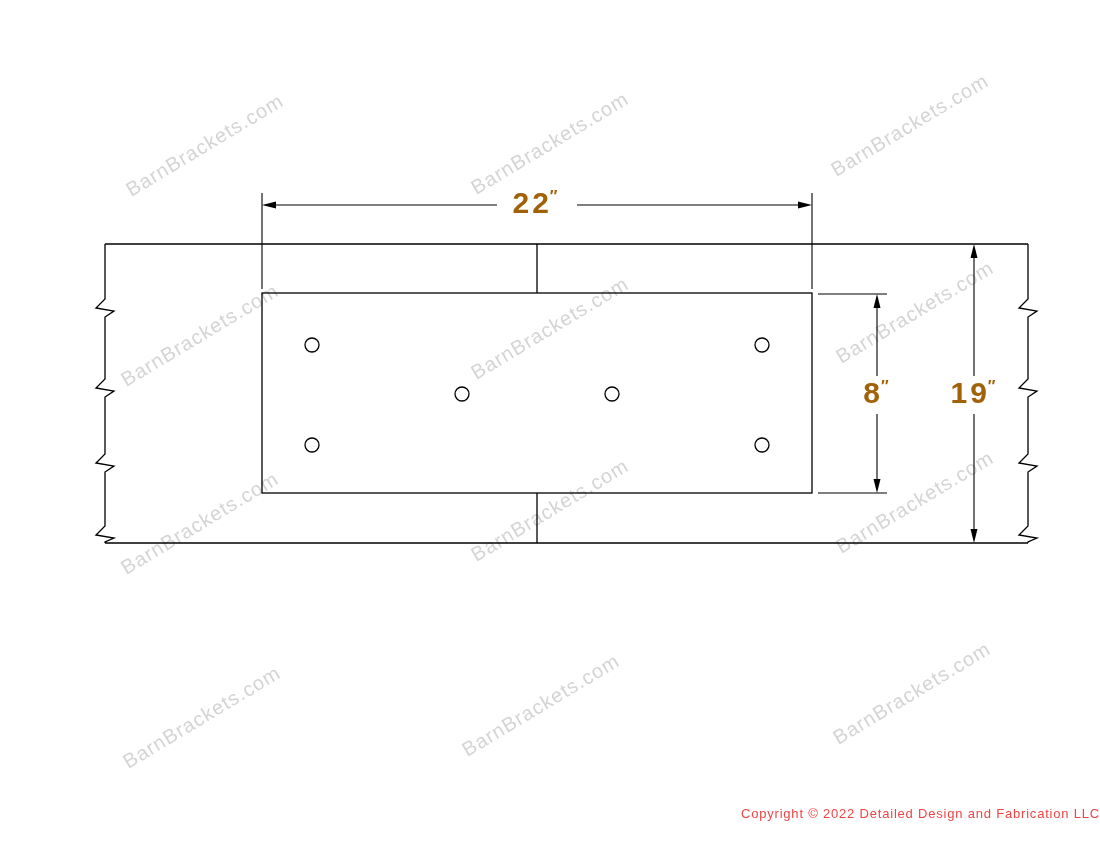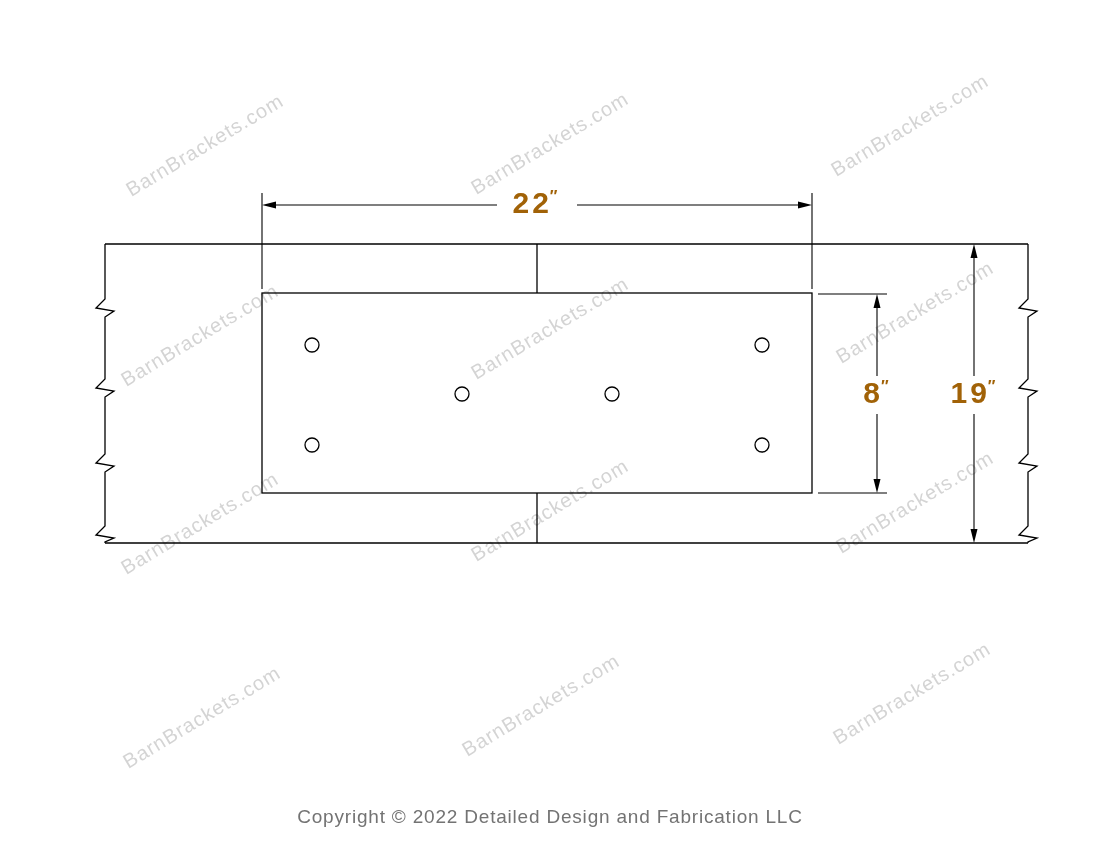--- a/index.html
+++ b/index.html
@@ -37,24 +37,24 @@
     font-weight:700;
     letter-spacing:0;
     position:relative;
     top:-11px;
     left:-2px;
   }
   .copyright{
     position:absolute;
     left:0;right:0;
     top:806px;
-    text-align:center;
-    font-size:19px;
+    text-align:right;
+    font-size:13px;
     letter-spacing:0.8px;
-    color:#737373;
+    color:#ef4444;
   }
 </style>
 </head>
 <body>
 
 <div id="canvas">
 
   <span class="wm" style="left:128px;top:180px">BarnBrackets.com</span>
   <span class="wm" style="left:473px;top:178px">BarnBrackets.com</span>
   <span class="wm" style="left:833px;top:160px">BarnBrackets.com</span>

